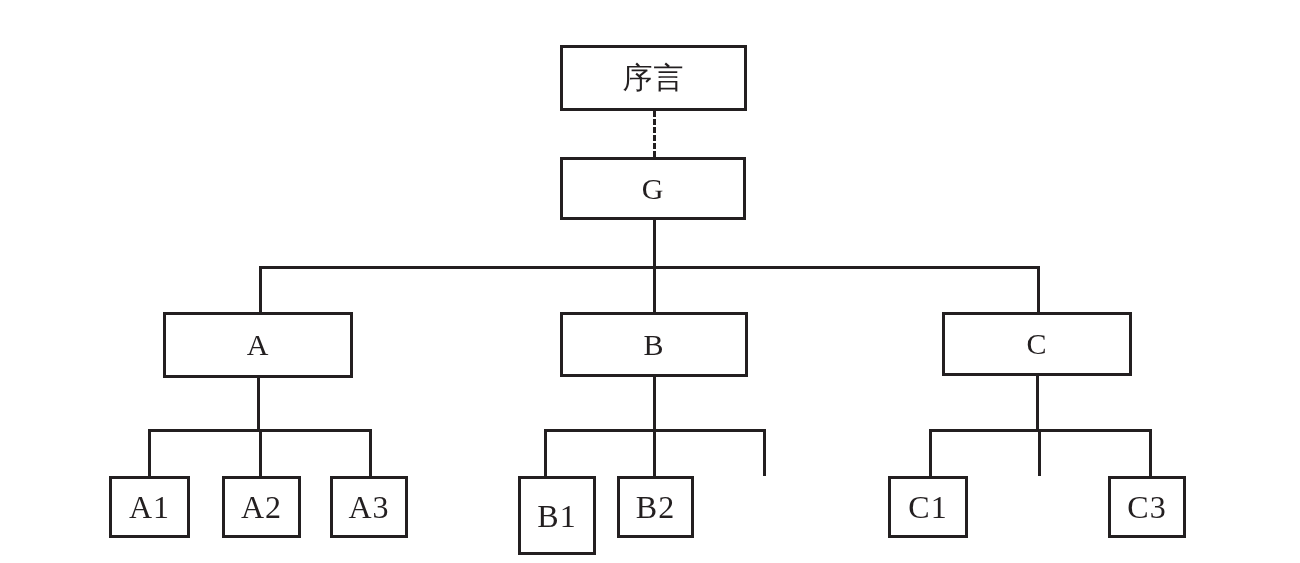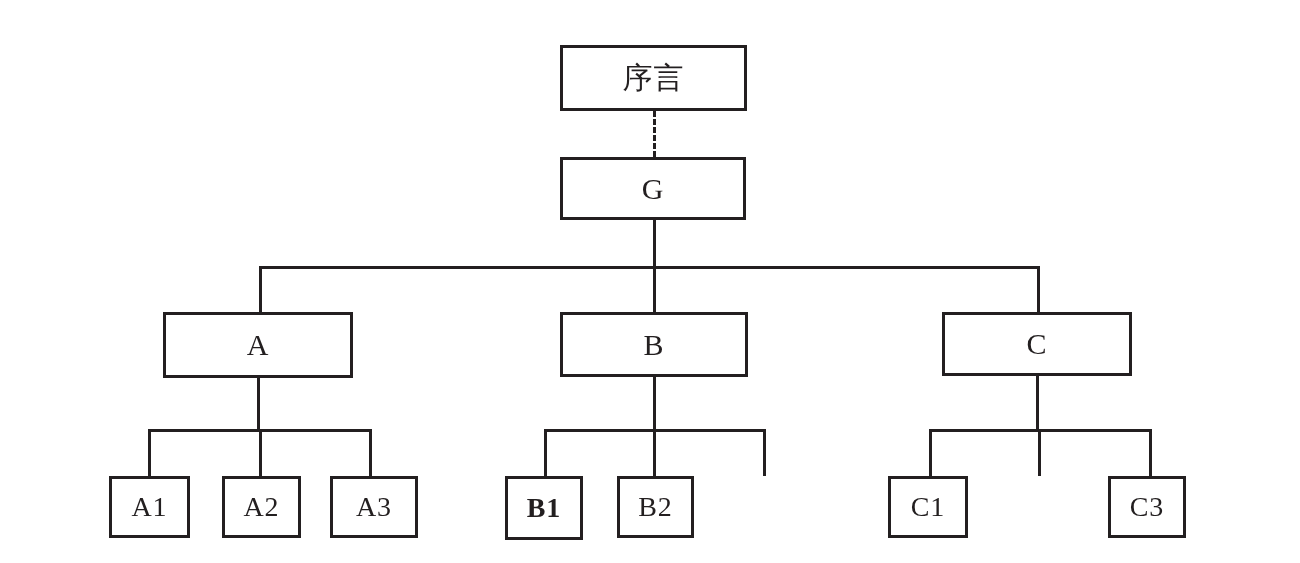--- a/index.html
+++ b/index.html
@@ -23,21 +23,21 @@
     border: 3px solid var(--line);
     background: var(--bg);
     display: flex;
     align-items: center;
     justify-content: center;
     color: var(--line);
     font-size: 30px;
     line-height: 1;
     letter-spacing: 1px;
   }
-  .node.small { font-size: 28px; }
+  .node.small { font-size: 32px; }
   .edge {
     position: absolute;
     background: var(--line);
   }
   .edge.dashed {
     background: none;
     border-left: 3px dashed var(--line);
   }
 
   
@@ -45,22 +45,22 @@
   .box-g       { left: 560px; top: 157px; width: 186px; height: 63px; }
 
   
   .box-a { left: 163px; top: 312px; width: 190px; height: 66px; }
   .box-b { left: 560px; top: 312px; width: 188px; height: 65px; }
   .box-c { left: 942px; top: 312px; width: 190px; height: 64px; }
 
   
   .box-a1 { left: 109px;  top: 476px; width: 81px; height: 62px; }
   .box-a2 { left: 222px;  top: 476px; width: 79px; height: 62px; text-align: center; }
-  .box-a3 { left: 330px;  top: 476px; width: 88px; height: 62px; }
-  .box-b1 { left: 505px;  top: 476px; width: 78px; height: 64px; font-weight: bold; }
+  .box-a3 { left: 330px;  top: 476px; width: 78px; height: 62px; }
+  .box-b1 { left: 518px;  top: 476px; width: 78px; height: 79px; }
   .box-b2 { left: 617px;  top: 476px; width: 77px; height: 62px; }
   .box-b3 { left: 725px;  top: 476px; width: 78px; height: 62px; }
   .box-c1 { left: 888px;  top: 476px; width: 80px; height: 62px; }
   .box-c2 { left: 999px;  top: 476px; width: 78px; height: 62px; }
   .box-c3 { left: 1108px; top: 476px; width: 78px; height: 62px; }
 
   
   .e-preface-g   { left: 653px; top: 111px; width: 3px;  height: 46px; }
   .e-g-down      { left: 653px; top: 220px; width: 3px;  height: 49px; }
   .e-main-bus    { left: 259px; top: 266px; width: 781px; height: 3px; }

